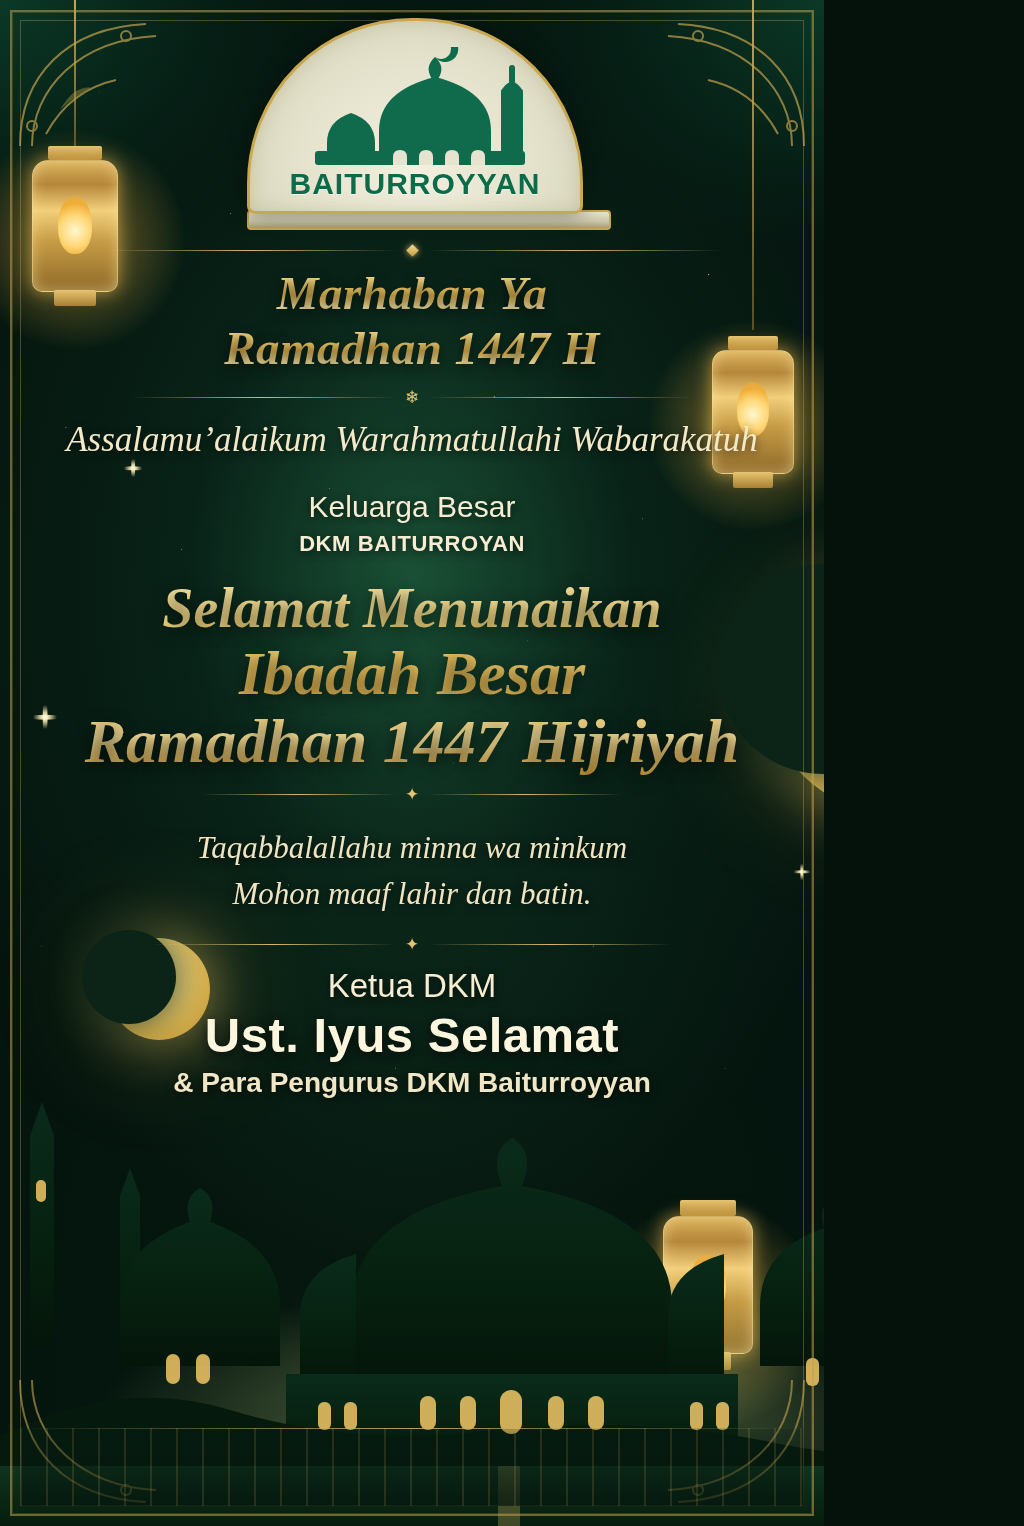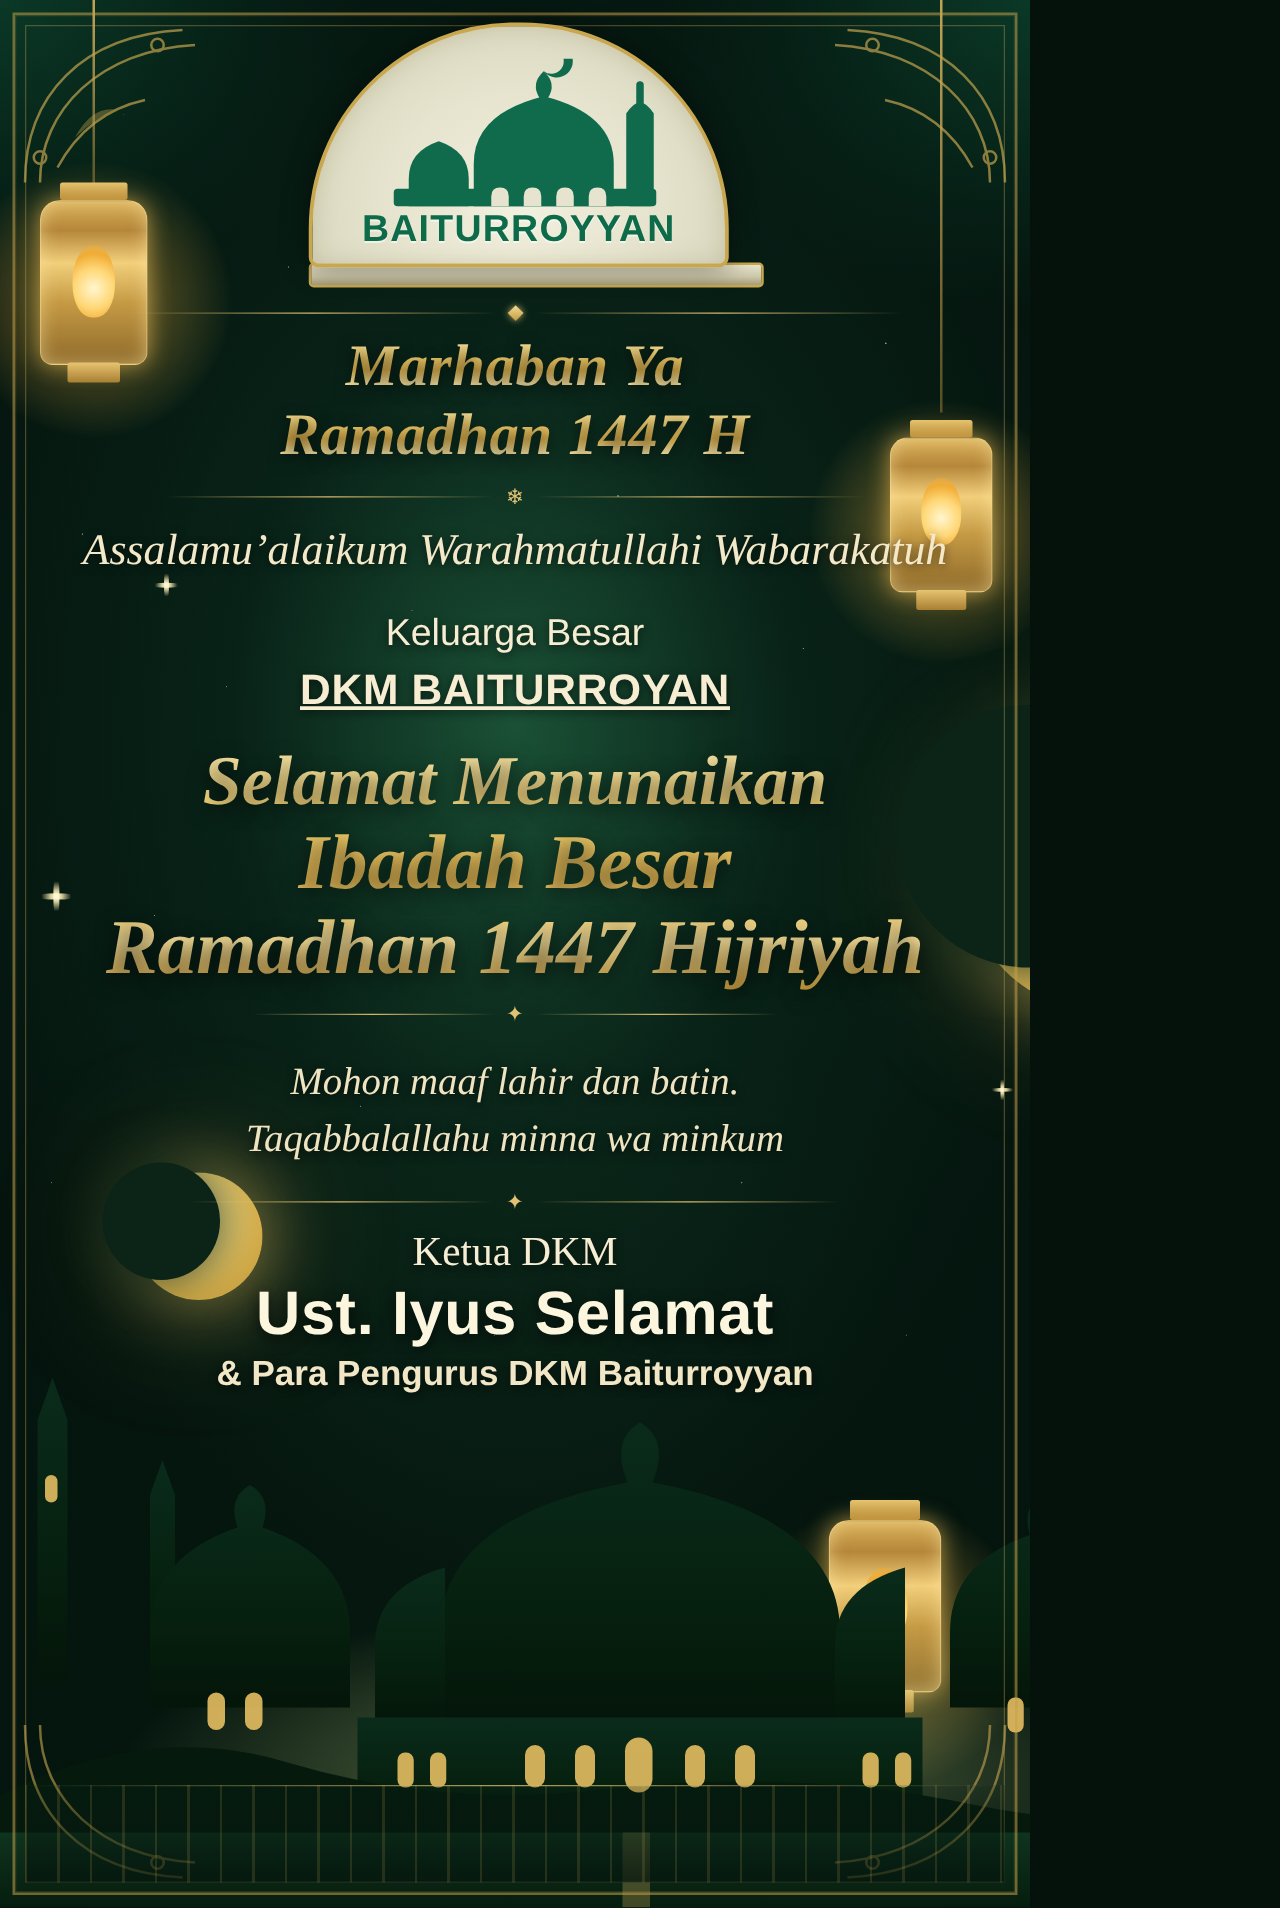--- a/index.html
+++ b/index.html
@@ -228,23 +228,22 @@
   .family {
     font-family: "Liberation Sans", sans-serif;
     font-size: 30px;
     line-height: 1.42;
     color: #f6edd2;
     text-shadow: 0 2px 8px rgba(0,0,0,0.6);
     margin-top: 26px;
   }
   .family .strong {
     font-weight: bold;
-    font-size: 34px;
+    font-size: 22px;
     letter-spacing: 0.6px;
-    text-decoration: underline;
   }
   .headline {
     font-family: "Liberation Serif", serif;
     font-style: italic;
     font-weight: bold;
     font-size: 62px;
     line-height: 1.1;
     margin-top: 18px;
     background: linear-gradient(180deg, #ffeeb0 0%, #f7d572 30%, #e8bc56 55%, #ffe79d 80%, #c99a38 100%);
     -webkit-background-clip: text;
@@ -256,21 +255,21 @@
   .dua {
     font-family: "Liberation Serif", serif;
     font-style: italic;
     font-size: 31px;
     line-height: 1.5;
     color: #efe4c2;
     text-shadow: 0 2px 8px rgba(0,0,0,0.65);
     margin-top: 22px;
   }
   .role {
-    font-family: Liberation Serif, serif;
+    font-family: Liberation Sans, sans-serif;
     font-size: 33px;
     color: #f6edd2;
     text-shadow: 0 2px 8px rgba(0,0,0,0.6);
     margin-top: 12px;
   }
   .leader {
     font-family: "Liberation Sans", sans-serif;
     font-weight: bold;
     font-size: 49px;
     letter-spacing: 0.5px;
@@ -509,22 +508,22 @@
       <div>Ramadhan 1447 Hijriyah</div>
     </div>
 
     <div class="divider" style="width:420px; margin-top:10px;">
       <div class="line"></div>
         <div class="swirl">✦</div>
         <div class="line"></div>
     </div>
 
     <div class="dua">
+      <div>Taqabbalallahu minna wa minkum</div>
       <div>Mohon maaf lahir dan batin.</div>
-      <div>Taqabbalallahu minna wa minkum</div>
     </div>
 
     <div class="divider" style="width:520px; margin-top:18px;">
       <div class="line"></div>
         <div class="swirl">✦</div>
         <div class="line"></div>
     </div>
 
     <div class="role">Ketua DKM</div>
     <div class="leader">Ust. Iyus Selamat</div>

